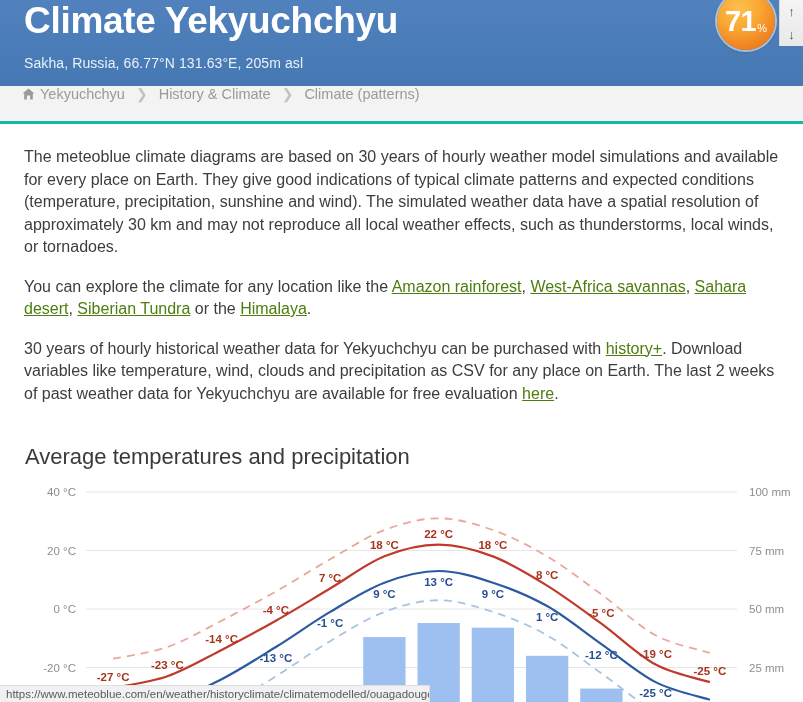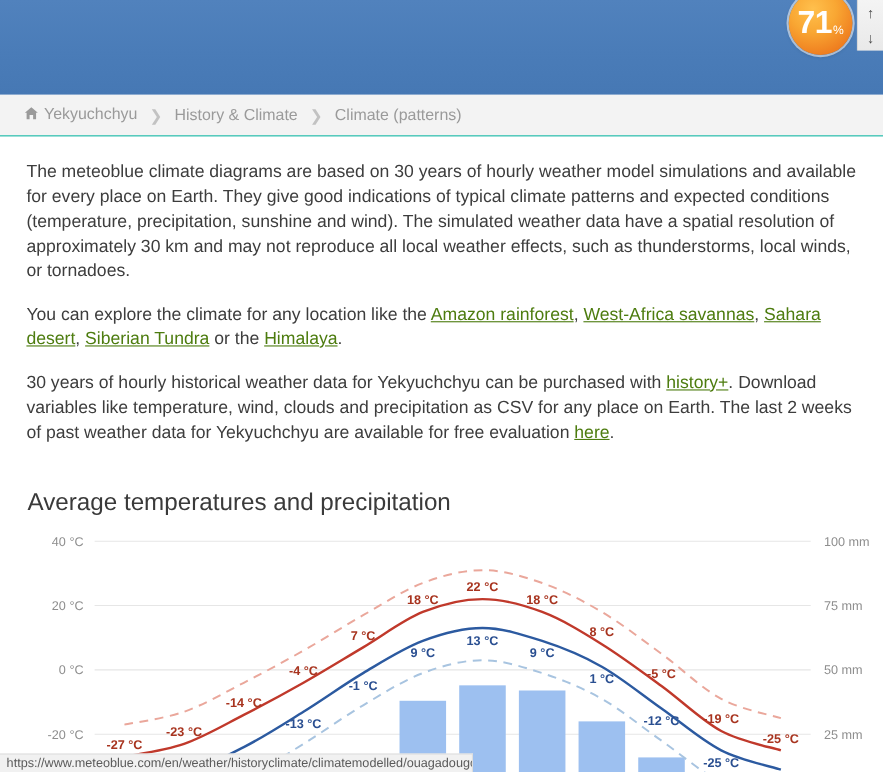--- a/index.html
+++ b/index.html
@@ -78,23 +78,23 @@
     justify-content: space-around;
     color: #4c4c4c;
     font-size: 13px;
     line-height: 1;
   }
 
   
   .breadcrumb {
     height: 38px;
     background: #f3f3f3;
-    border-bottom: 1px solid #14b8a6;
+    border-bottom: 3px solid #14b8a6;
     display: flex;
-    align-items: center;
+    align-items: flex-start;
     padding-left: 22px;
     gap: 9px;
     color: #9a9a9a;
     font-size: 14.5px;
   }
   .crumb { color: #9a9a9a; text-decoration: none; white-space: nowrap; }
   .crumb-sep { color: #c2c2c2; font-size: 14px; padding: 0 2px; }
   .home-icon { display:inline-block; margin-right: 5px; vertical-align: -1px; }
 
   
@@ -153,20 +153,22 @@
     line-height: 17px;
     padding: 0 6px;
     white-space: nowrap;
     overflow: hidden;
   }
 </style>
 </head>
 <body>
 
 <div class="header">
+  <div class="header-title">Climate Yekyuchchyu</div>
+  <div class="header-sub">Sakha, Russia, 66.77°N 131.63°E, 205m asl</div>
 
   <div class="badge-wrap">
     <div class="badge">
       <span class="badge-num">71</span>
       <span class="badge-pct">%</span>
     </div>
   </div>
 
   <div class="scroll-arrows">
     <span>↑</span>

